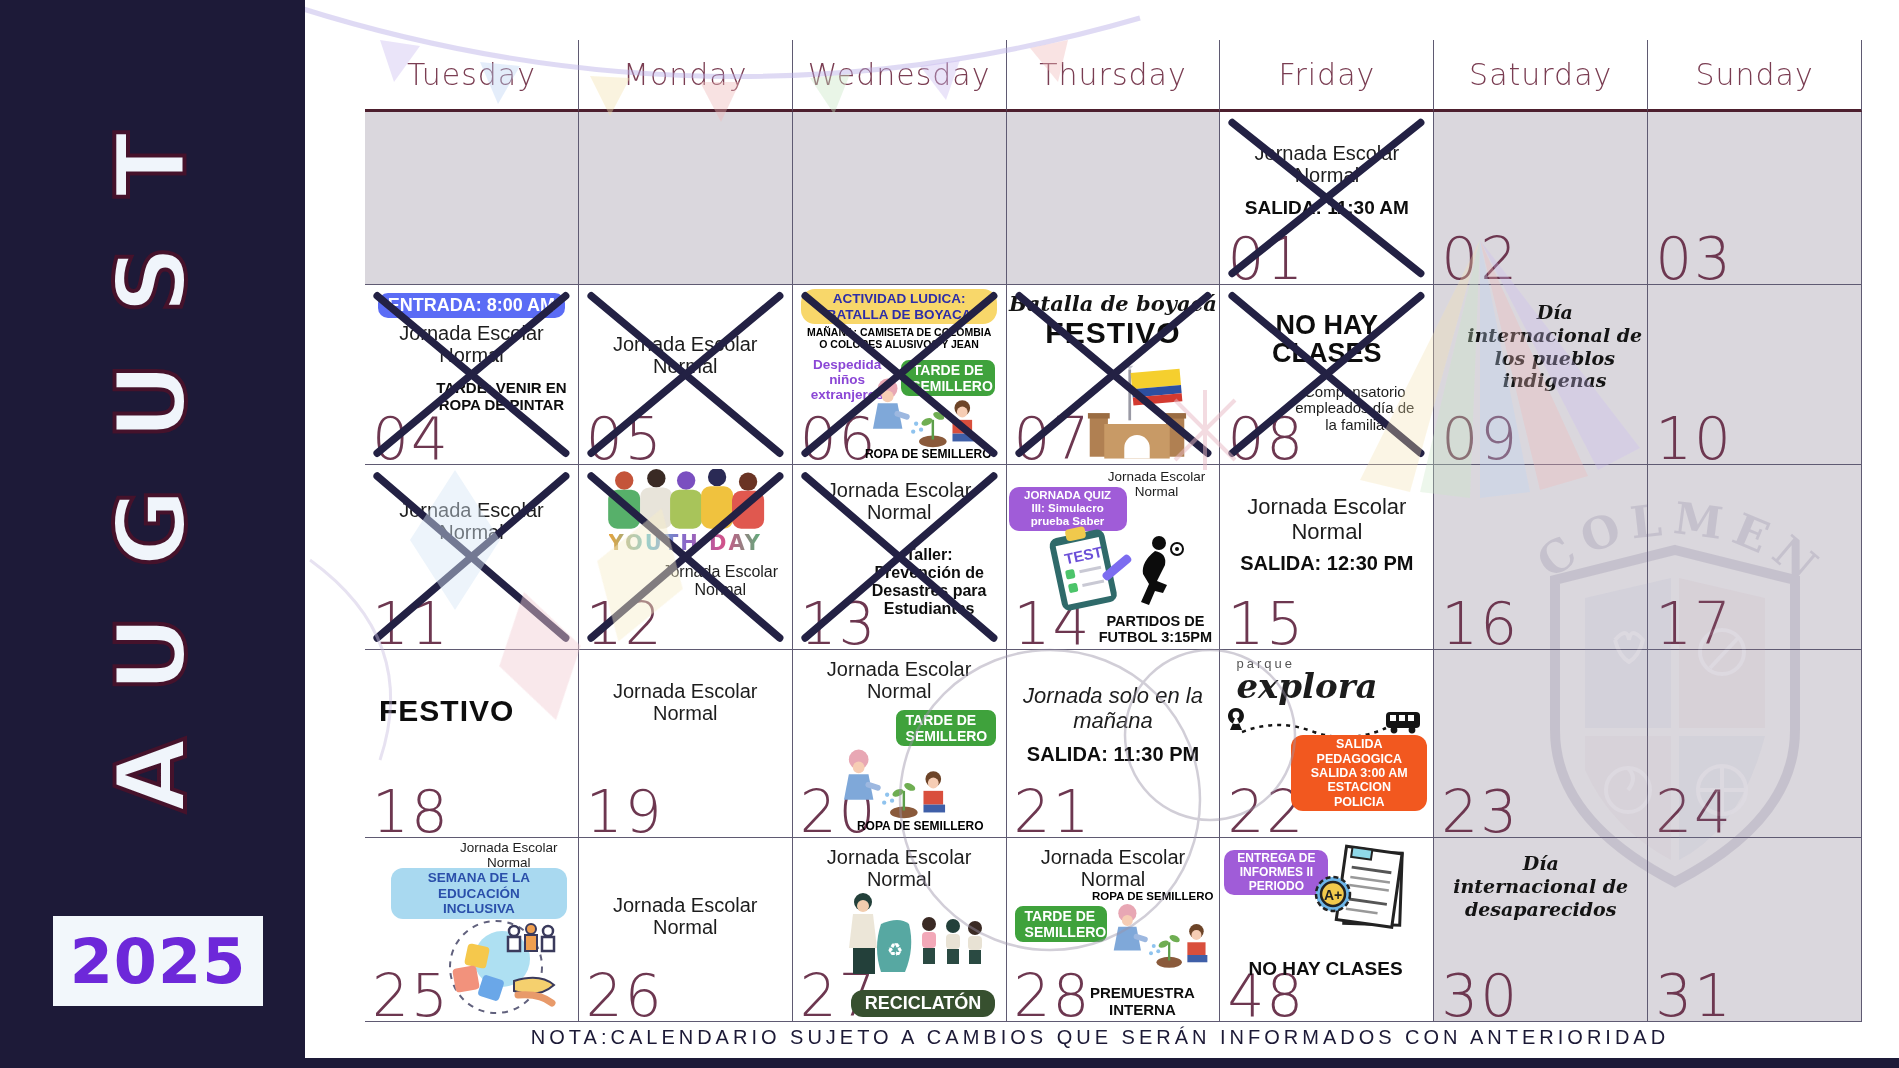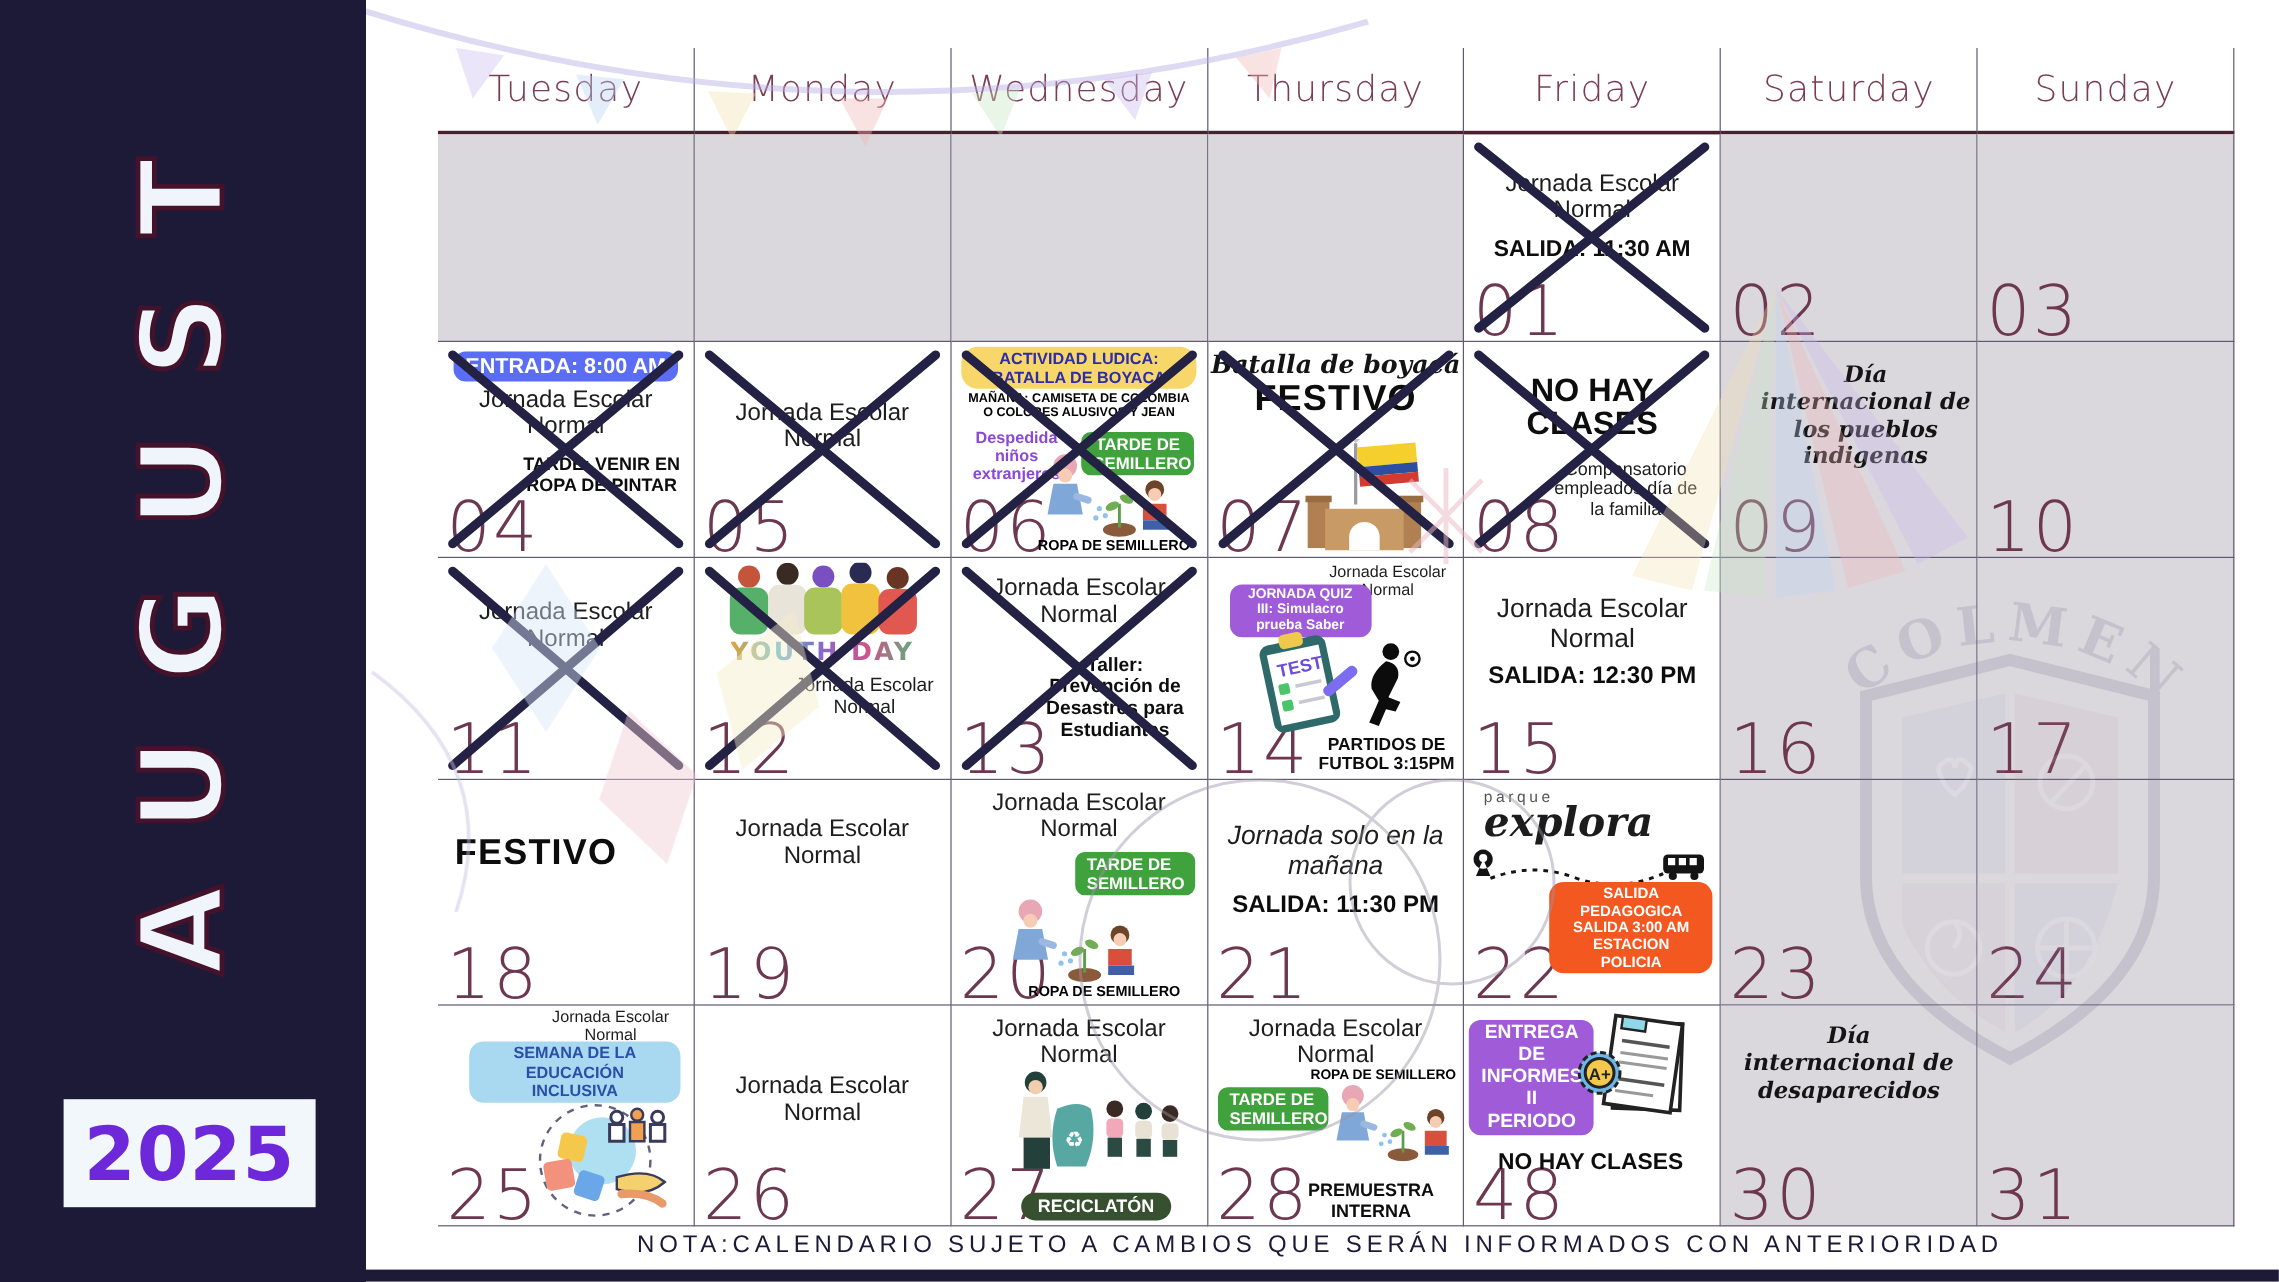--- a/index.html
+++ b/index.html
@@ -38,24 +38,24 @@
   .content { position:absolute; inset:0; z-index:3; display:flex; flex-direction:column; align-items:center; text-align:center; }
   .t  { font-size:20px; color:#1d1d1d; line-height:1.12; font-weight:500; }
   .b  { font-weight:800; font-size:19px; color:#0d0d0d; line-height:1.12; }
   .tiny  { font-size:12px; font-weight:800; }
   .script { font-family:"DejaVu Serif", cursive; font-style:italic; font-weight:700; color:#141414; line-height:1.2; }
 
   .pill { display:inline-block; border-radius:10px; padding:2px 10px; font-weight:800; line-height:1.15; }
   .pill.blue   { background:#5b6cf5; color:#ffffff; font-size:18px; }
   .pill.yellow { background:#f8d76a; color:#2d2da8; font-size:13.5px; border-radius:14px; }
   .pill.green  { background:#3fa23c; color:#ffffff; font-size:14px; border:2px solid #ffffff; border-radius:10px; }
-  .pill.purple { background:#a05cd8; color:#ffffff; font-size:16px; border-radius:10px; }
+  .pill.purple { background:#a05cd8; color:#ffffff; font-size:12px; border-radius:10px; }
   .pill.orange { background:#f2581f; color:#ffffff; font-size:12.5px; border-radius:12px; }
   .pill.lblue  { background:#a9d9f0; color:#2a4faa; font-size:13.5px; border-radius:12px; }
-  .pill.dgreen { background:#37502f; color:#ffffff; font-size:15px; border-radius:12px; padding:3px 14px; }
+  .pill.dgreen { background:#37502f; color:#ffffff; font-size:18px; border-radius:12px; padding:3px 14px; }
 
   .purpletxt { color:#8b47d6; font-weight:800; font-size:13.5px; line-height:1.1; }
   .youth-txt { font-family:"DejaVu Sans", sans-serif; font-size:21px; font-weight:800; letter-spacing:2px;
     background:linear-gradient(90deg,#e7a33b,#58b7c9,#8a67c9,#d1528a,#5bb07a); -webkit-background-clip:text;
     background-clip:text; color:transparent; }
   .explora-parque { font-size:13px; letter-spacing:3px; color:#555; font-weight:500; }
   .explora-script { font-family:"DejaVu Serif", serif; font-style:italic; font-weight:700; font-size:34px; color:#1c1c1c; line-height:0.9; }
 
   
   .decor { position:absolute; left:0; top:0; width:1899px; height:1068px; z-index:2; pointer-events:none; }
@@ -312,21 +312,21 @@
         <div class="b" style="font-size:16px; width:120px; margin-top:22px; margin-left:60px;">Taller: Prevención de Desastres para Estudiantes</div>
       </div>
       <div class="num">13</div>
       <svg class="xmark" viewBox="0 0 100 100" preserveAspectRatio="none">
           <line x1="4" y1="4" x2="96" y2="96"></line>
           <line x1="96" y1="4" x2="4" y2="96"></line>
         </svg>
     </div>
     <div class="cell">
       <div class="t" style="position:absolute; right:8px; top:4px; font-size:13.5px; width:110px; z-index:3; text-align:center;">Jornada Escolar Normal</div>
-      <span class="pill purple" style="position:absolute; left:18px; top:22px; width:118px; z-index:3; font-size:11.5px; text-align:center;">JORNADA QUIZ III: Simulacro prueba Saber</span>
+      <span class="pill purple" style="position:absolute; left:2px; top:22px; width:118px; z-index:3; font-size:11.5px; text-align:center;">JORNADA QUIZ III: Simulacro prueba Saber</span>
       <svg style="position:absolute; left:36px; top:58px; width:150px; height:92px; z-index:3;" viewBox="0 0 150 92">
         <g transform="rotate(-12 40 46)">
           <rect x="12" y="10" width="56" height="74" rx="8" fill="#2f6a6a"></rect>
           <rect x="18" y="18" width="44" height="60" fill="#ffffff"></rect>
           <rect x="30" y="4" width="20" height="12" rx="4" fill="#f0c94c"></rect>
           <text x="24" y="38" font-size="15" font-weight="700" fill="#6b4fd8">TEST</text>
           <rect x="22" y="44" width="9" height="9" rx="2" fill="#4cc46a"></rect>
           <rect x="22" y="58" width="9" height="9" rx="2" fill="#4cc46a"></rect>
           <line x1="36" y1="48" x2="58" y2="48" stroke="#c9c9d4" stroke-width="3"></line>
           <line x1="36" y1="62" x2="58" y2="62" stroke="#c9c9d4" stroke-width="3"></line>

